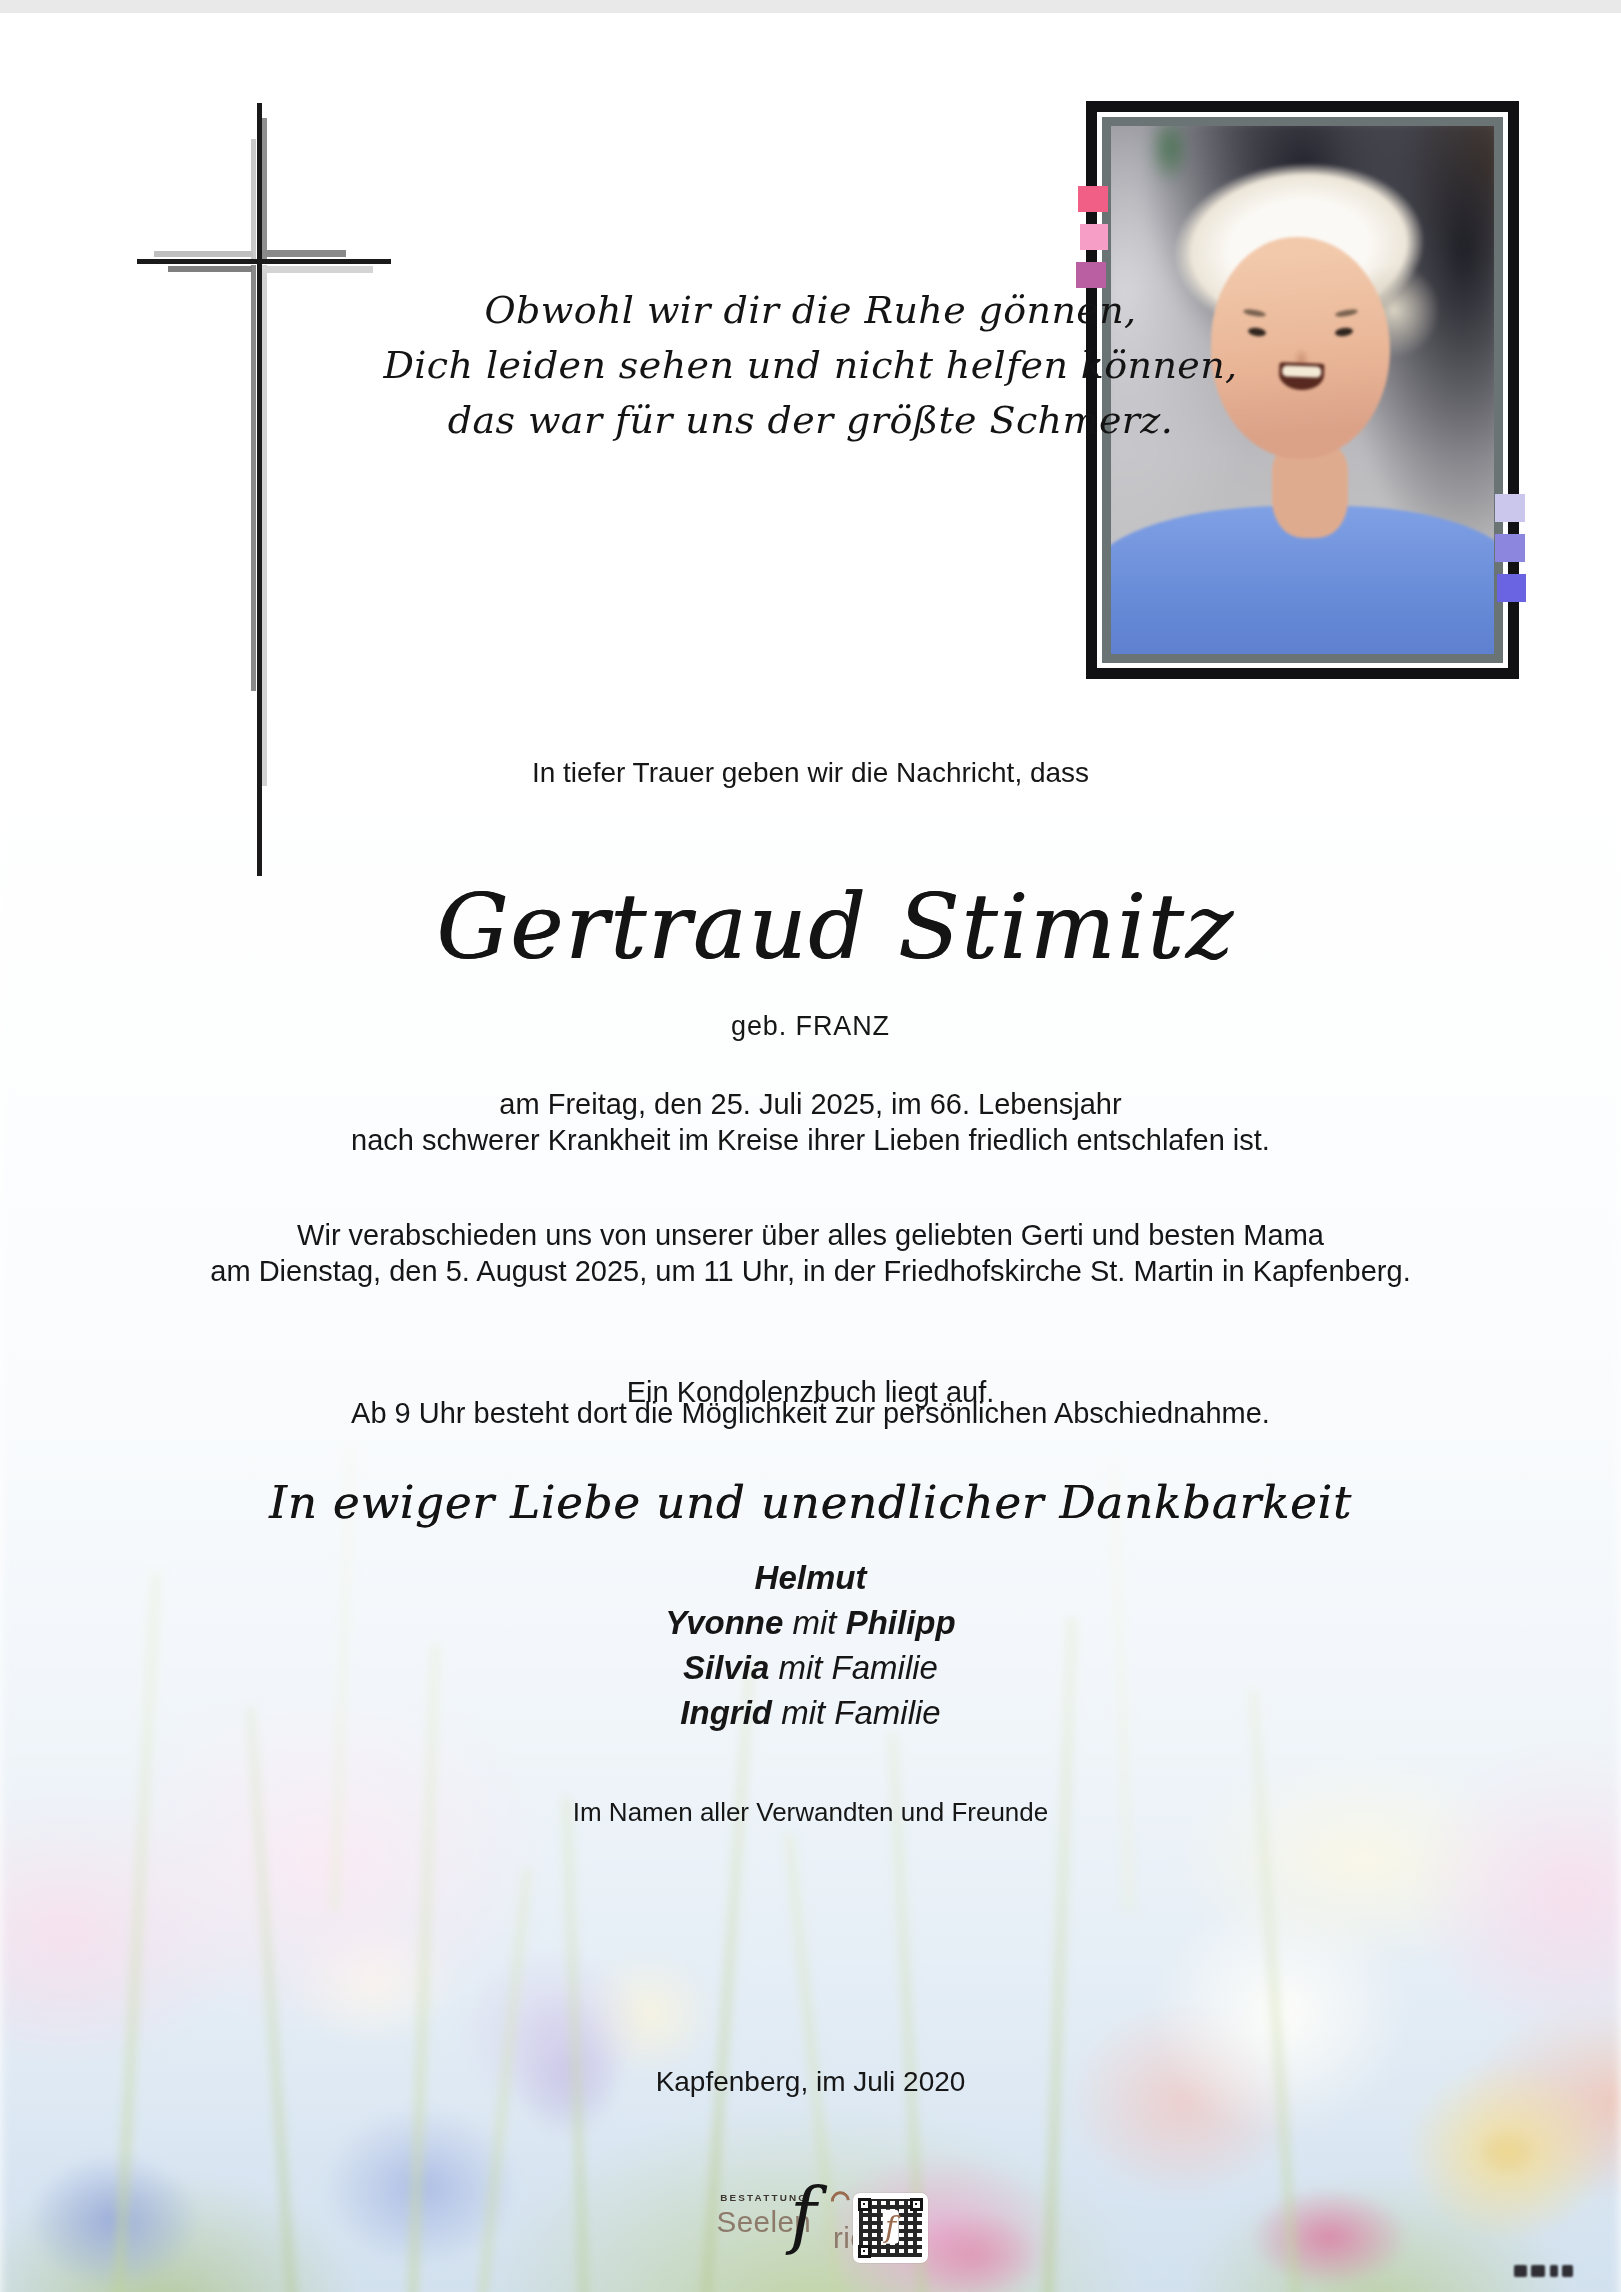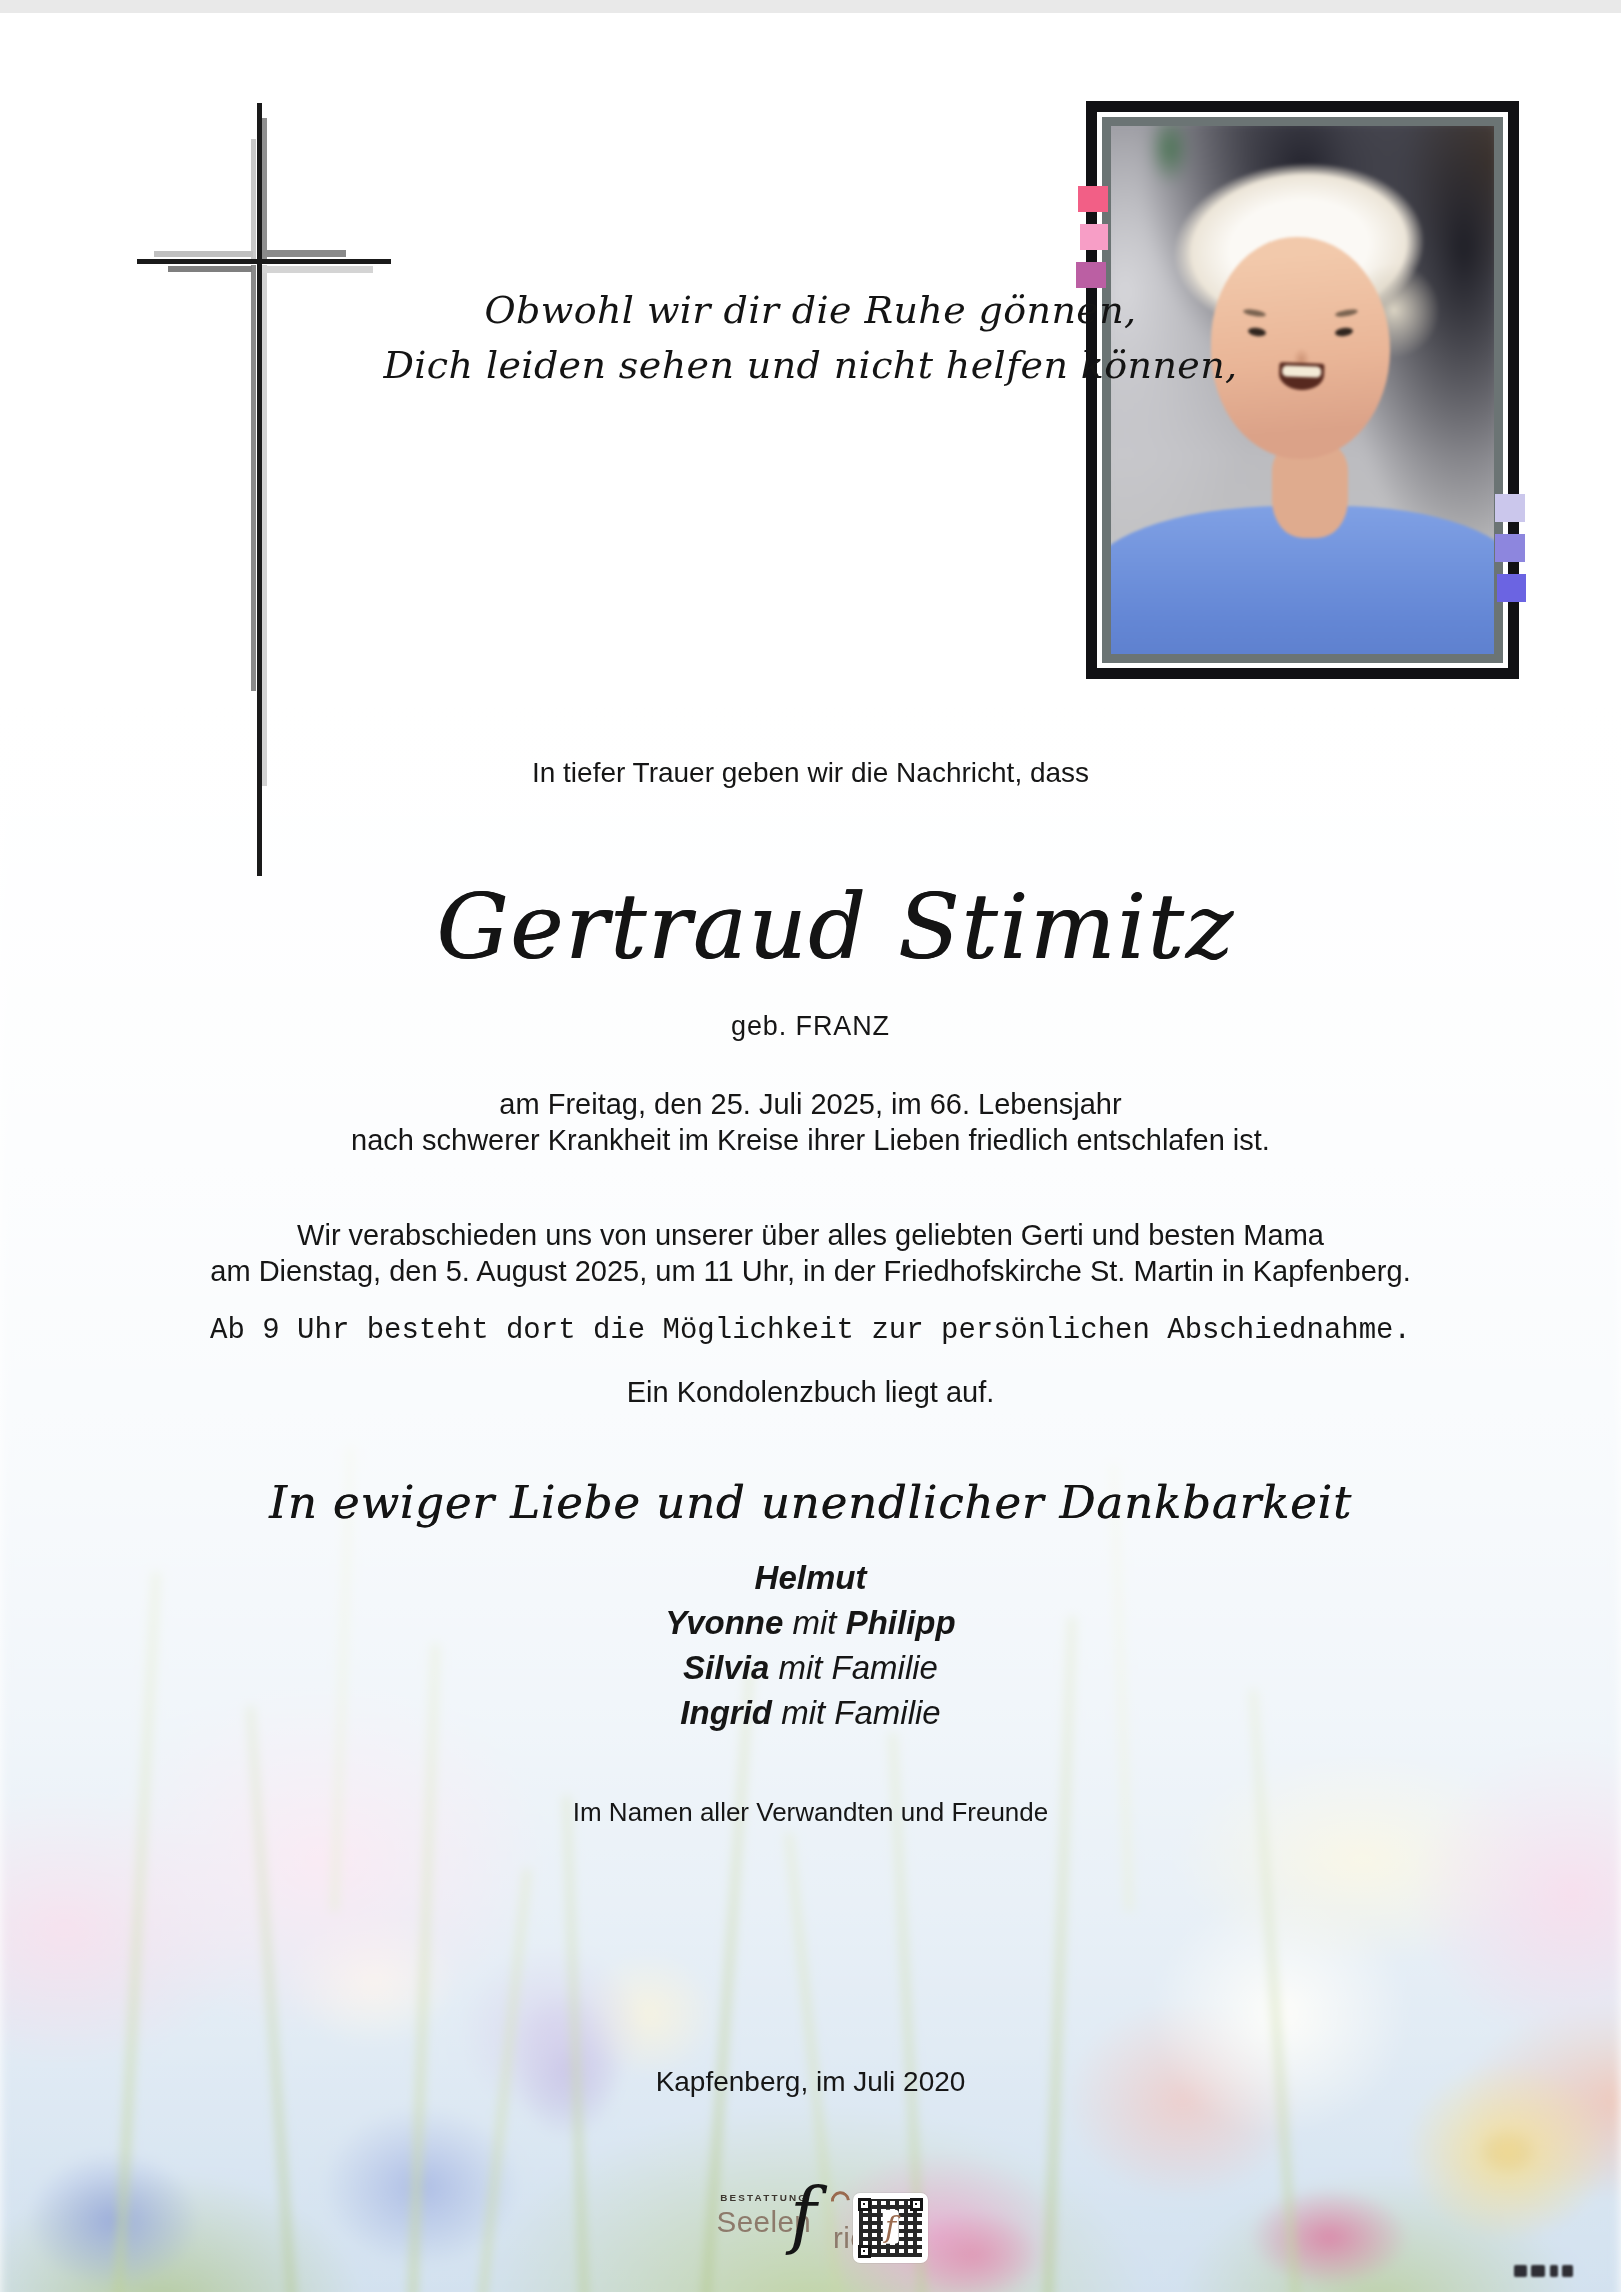--- a/index.html
+++ b/index.html
@@ -97,21 +97,21 @@
   .txt{position:absolute;left:0;width:1621px;text-align:center;z-index:4;}
   .script{font-family:"DejaVu Serif",serif;font-style:italic;color:#141414;}
   .poem{top:270px;font-size:38px;line-height:55px;letter-spacing:0.4px;}
   .announce{top:744px;font-size:28px;}
   .frau{top:804px;font-size:28px;}
   .deceased-name{top:856px;font-size:90px;line-height:116px;letter-spacing:1.8px;text-shadow:0.8px 0 0 currentColor;padding-left:25px;}
   .maiden{top:998px;font-size:27px;letter-spacing:0.9px;}
   .body-line{font-size:29px;}
   .l-death1{top:1075px;} .l-death2{top:1111px;}
   .l-fw1{top:1206px;} .l-fw2{top:1242px;}
-  .l-view{top:1301px;font-family:Liberation Mono, monospace;} .l-kond{top:1363px;}
+  .l-view{top:1384px;} .l-kond{top:1363px;}
   .tribute-heading{top:1463px;font-size:45px;letter-spacing:0.9px;text-shadow:0.5px 0 0 currentColor;}
   .mourners{top:1542px;font-size:33px;line-height:45px;font-style:italic;}
   .mourners b{font-weight:bold;}
   .imnamen{top:1784px;font-size:26px;}
   .place-date{top:2053px;font-size:28px;}
   
   .logo{position:absolute;left:713px;top:2174px;width:224px;height:99px;z-index:4;}
   .logo-eyebrow{position:absolute;left:7.2px;top:5.4px;font-size:9.9px;font-weight:bold;letter-spacing:2.2px;color:#3c362f;}
   .logo-seelen{position:absolute;left:3.6px;top:18px;font-size:29.6px;color:#8d7a6b;letter-spacing:0.4px;}
   .logo-f{position:absolute;left:77px;top:-14.3px;font-family:"DejaVu Serif",serif;font-style:italic;font-size:72px;color:#151515;}
@@ -190,20 +190,21 @@
   <div class="sq" style="left: 1078px; top: 173px; width: 30px; height: 26px; background-color: rgb(242, 95, 134);"></div>
   <div class="sq" style="left: 1080px; top: 211px; width: 28px; height: 26px; background-color: rgb(247, 158, 198);"></div>
   <div class="sq" style="left: 1076px; top: 249px; width: 30px; height: 26px; background-color: rgb(187, 95, 163);"></div>
   <div class="sq" style="left: 1495px; top: 481px; width: 29.6px; height: 28px; background-color: rgb(203, 199, 236);"></div>
   <div class="sq" style="left: 1495px; top: 521px; width: 29.6px; height: 28px; background-color: rgb(141, 134, 222);"></div>
   <div class="sq" style="left: 1497px; top: 561px; width: 29px; height: 28px; background-color: rgb(107, 100, 226);"></div>
 
   <div class="txt script poem">
     <div>Obwohl wir dir die Ruhe gönnen,</div>
     <div>Dich leiden sehen und nicht helfen können,</div>
+    <div>das war für uns der größte Schmerz.</div>
   </div>
 
   <div class="txt announce">In tiefer Trauer geben wir die Nachricht, dass</div>
   <div class="txt script deceased-name">Gertraud Stimitz</div>
   <div class="txt maiden">geb. FRANZ</div>
 
   <div class="txt body-line l-death1">am Freitag, den 25. Juli 2025, im 66. Lebensjahr</div>
   <div class="txt body-line l-death2">nach schwerer Krankheit im Kreise ihrer Lieben friedlich entschlafen ist.</div>
 
   <div class="txt body-line l-fw1">Wir verabschieden uns von unserer über alles geliebten Gerti und besten Mama</div>

